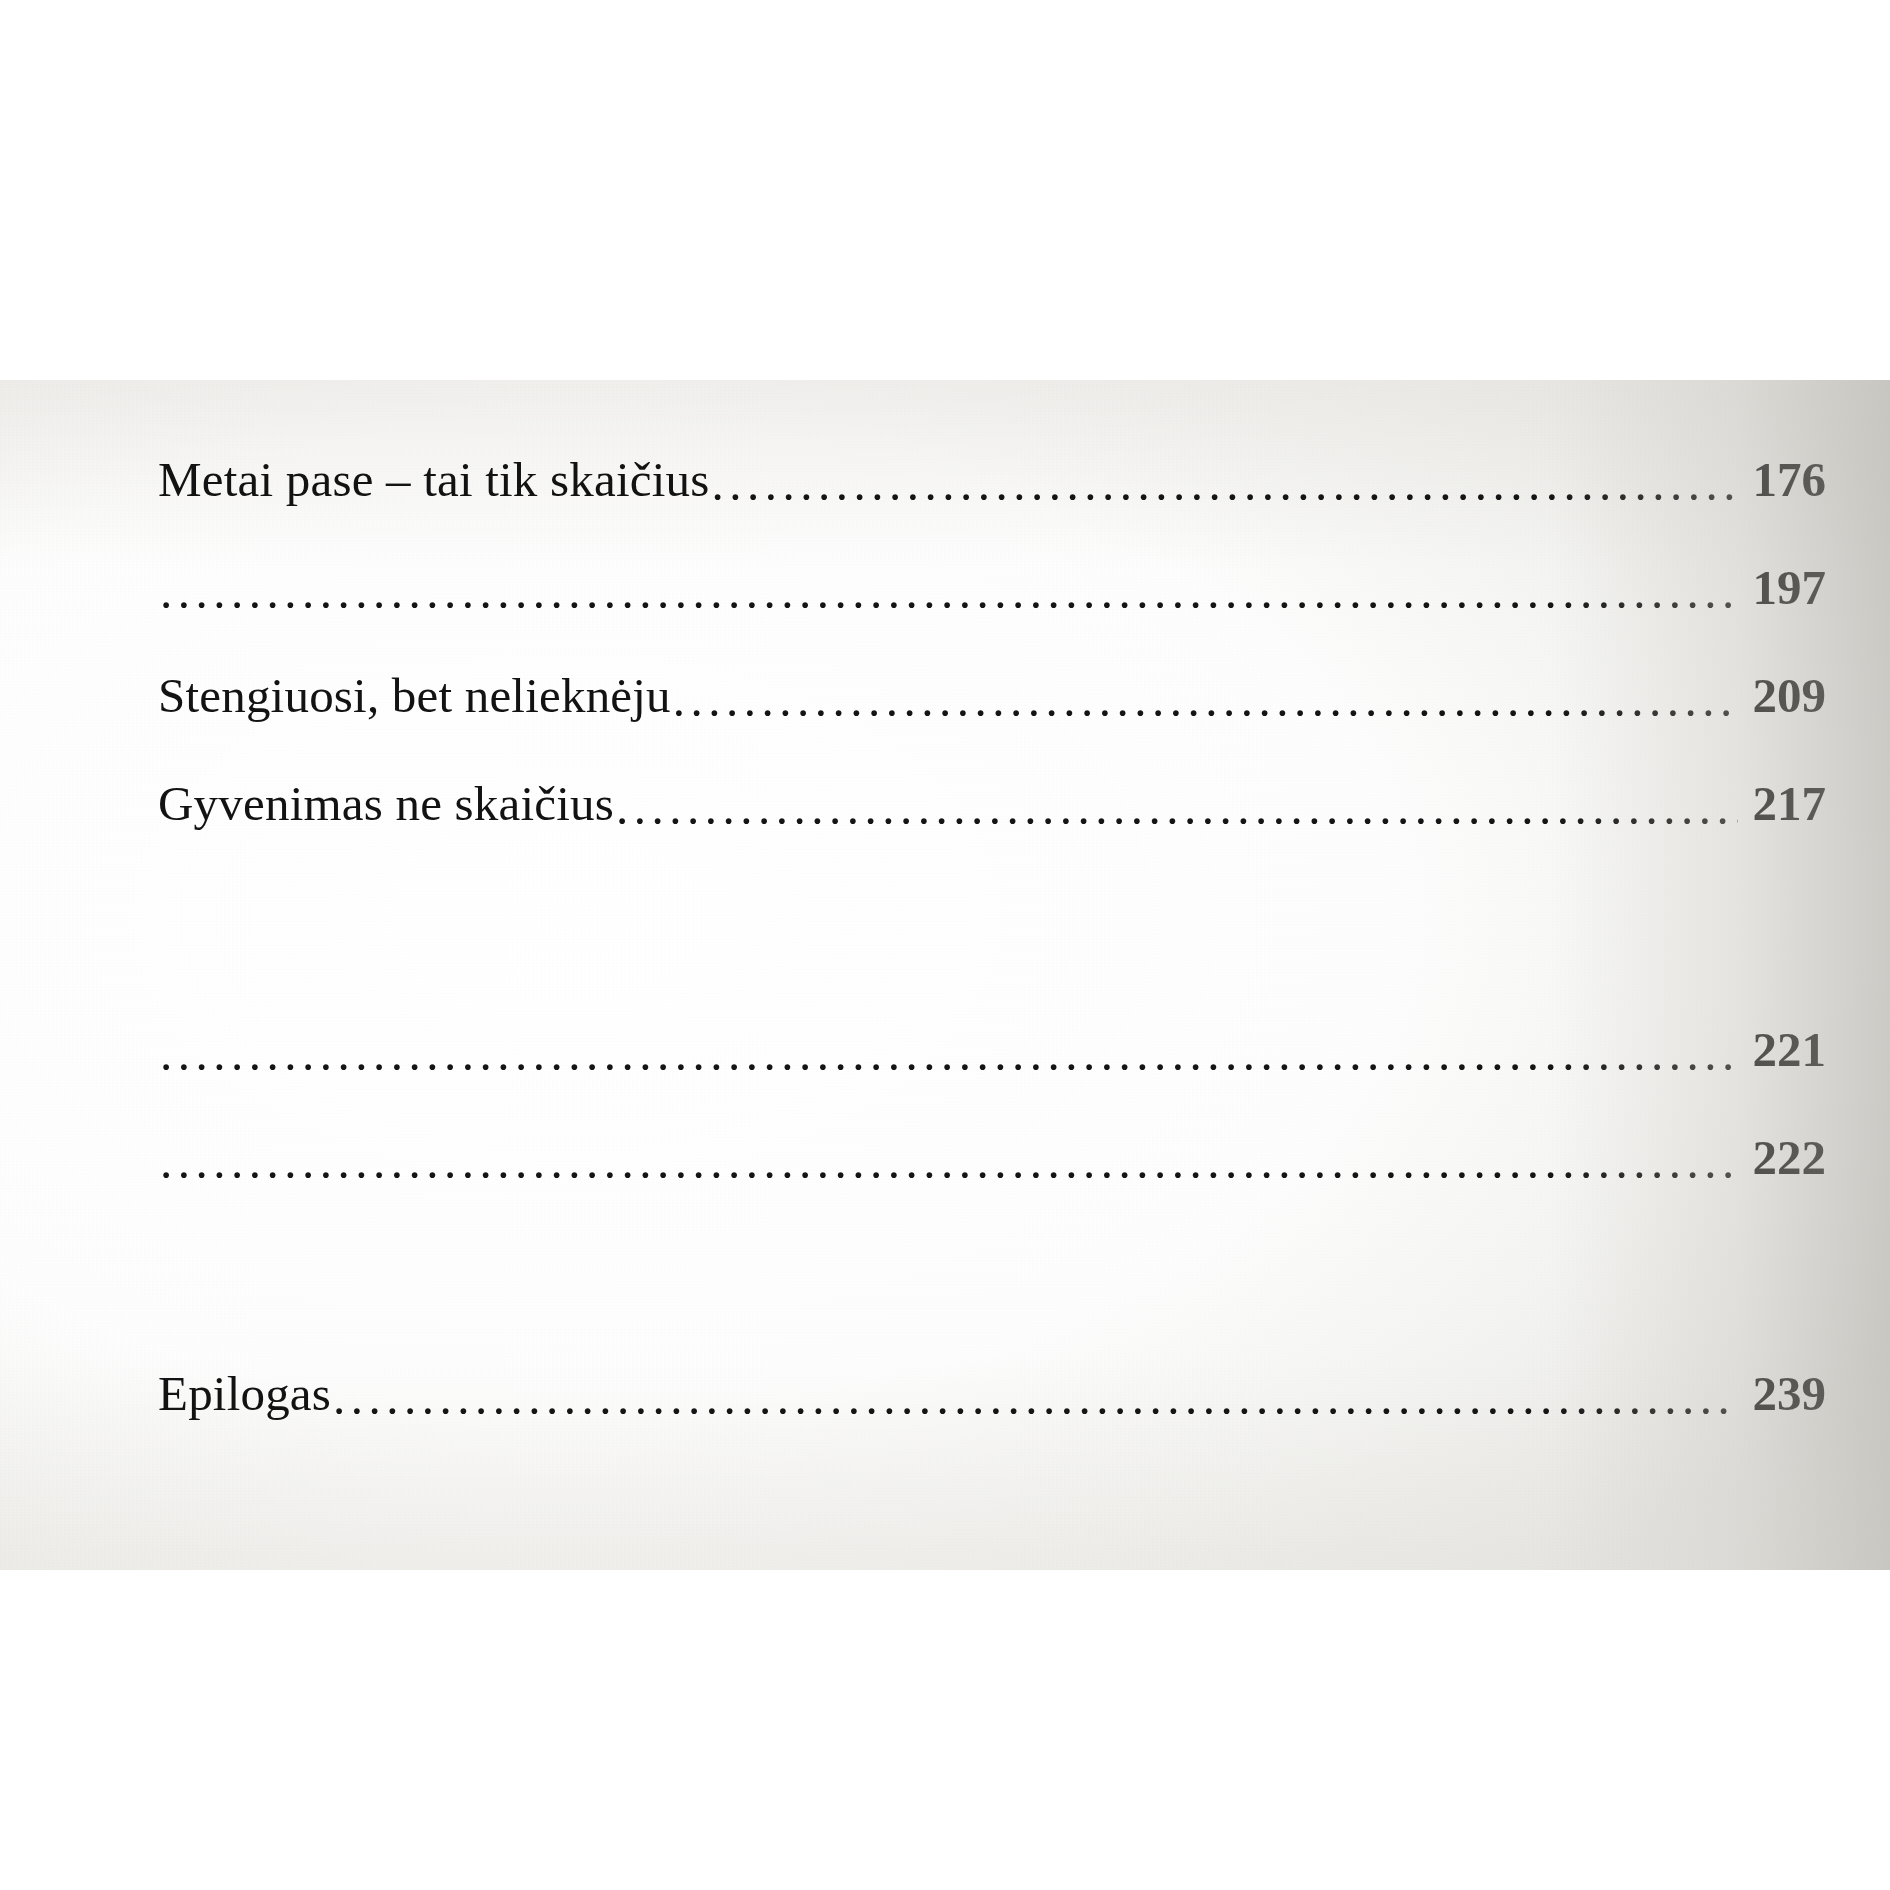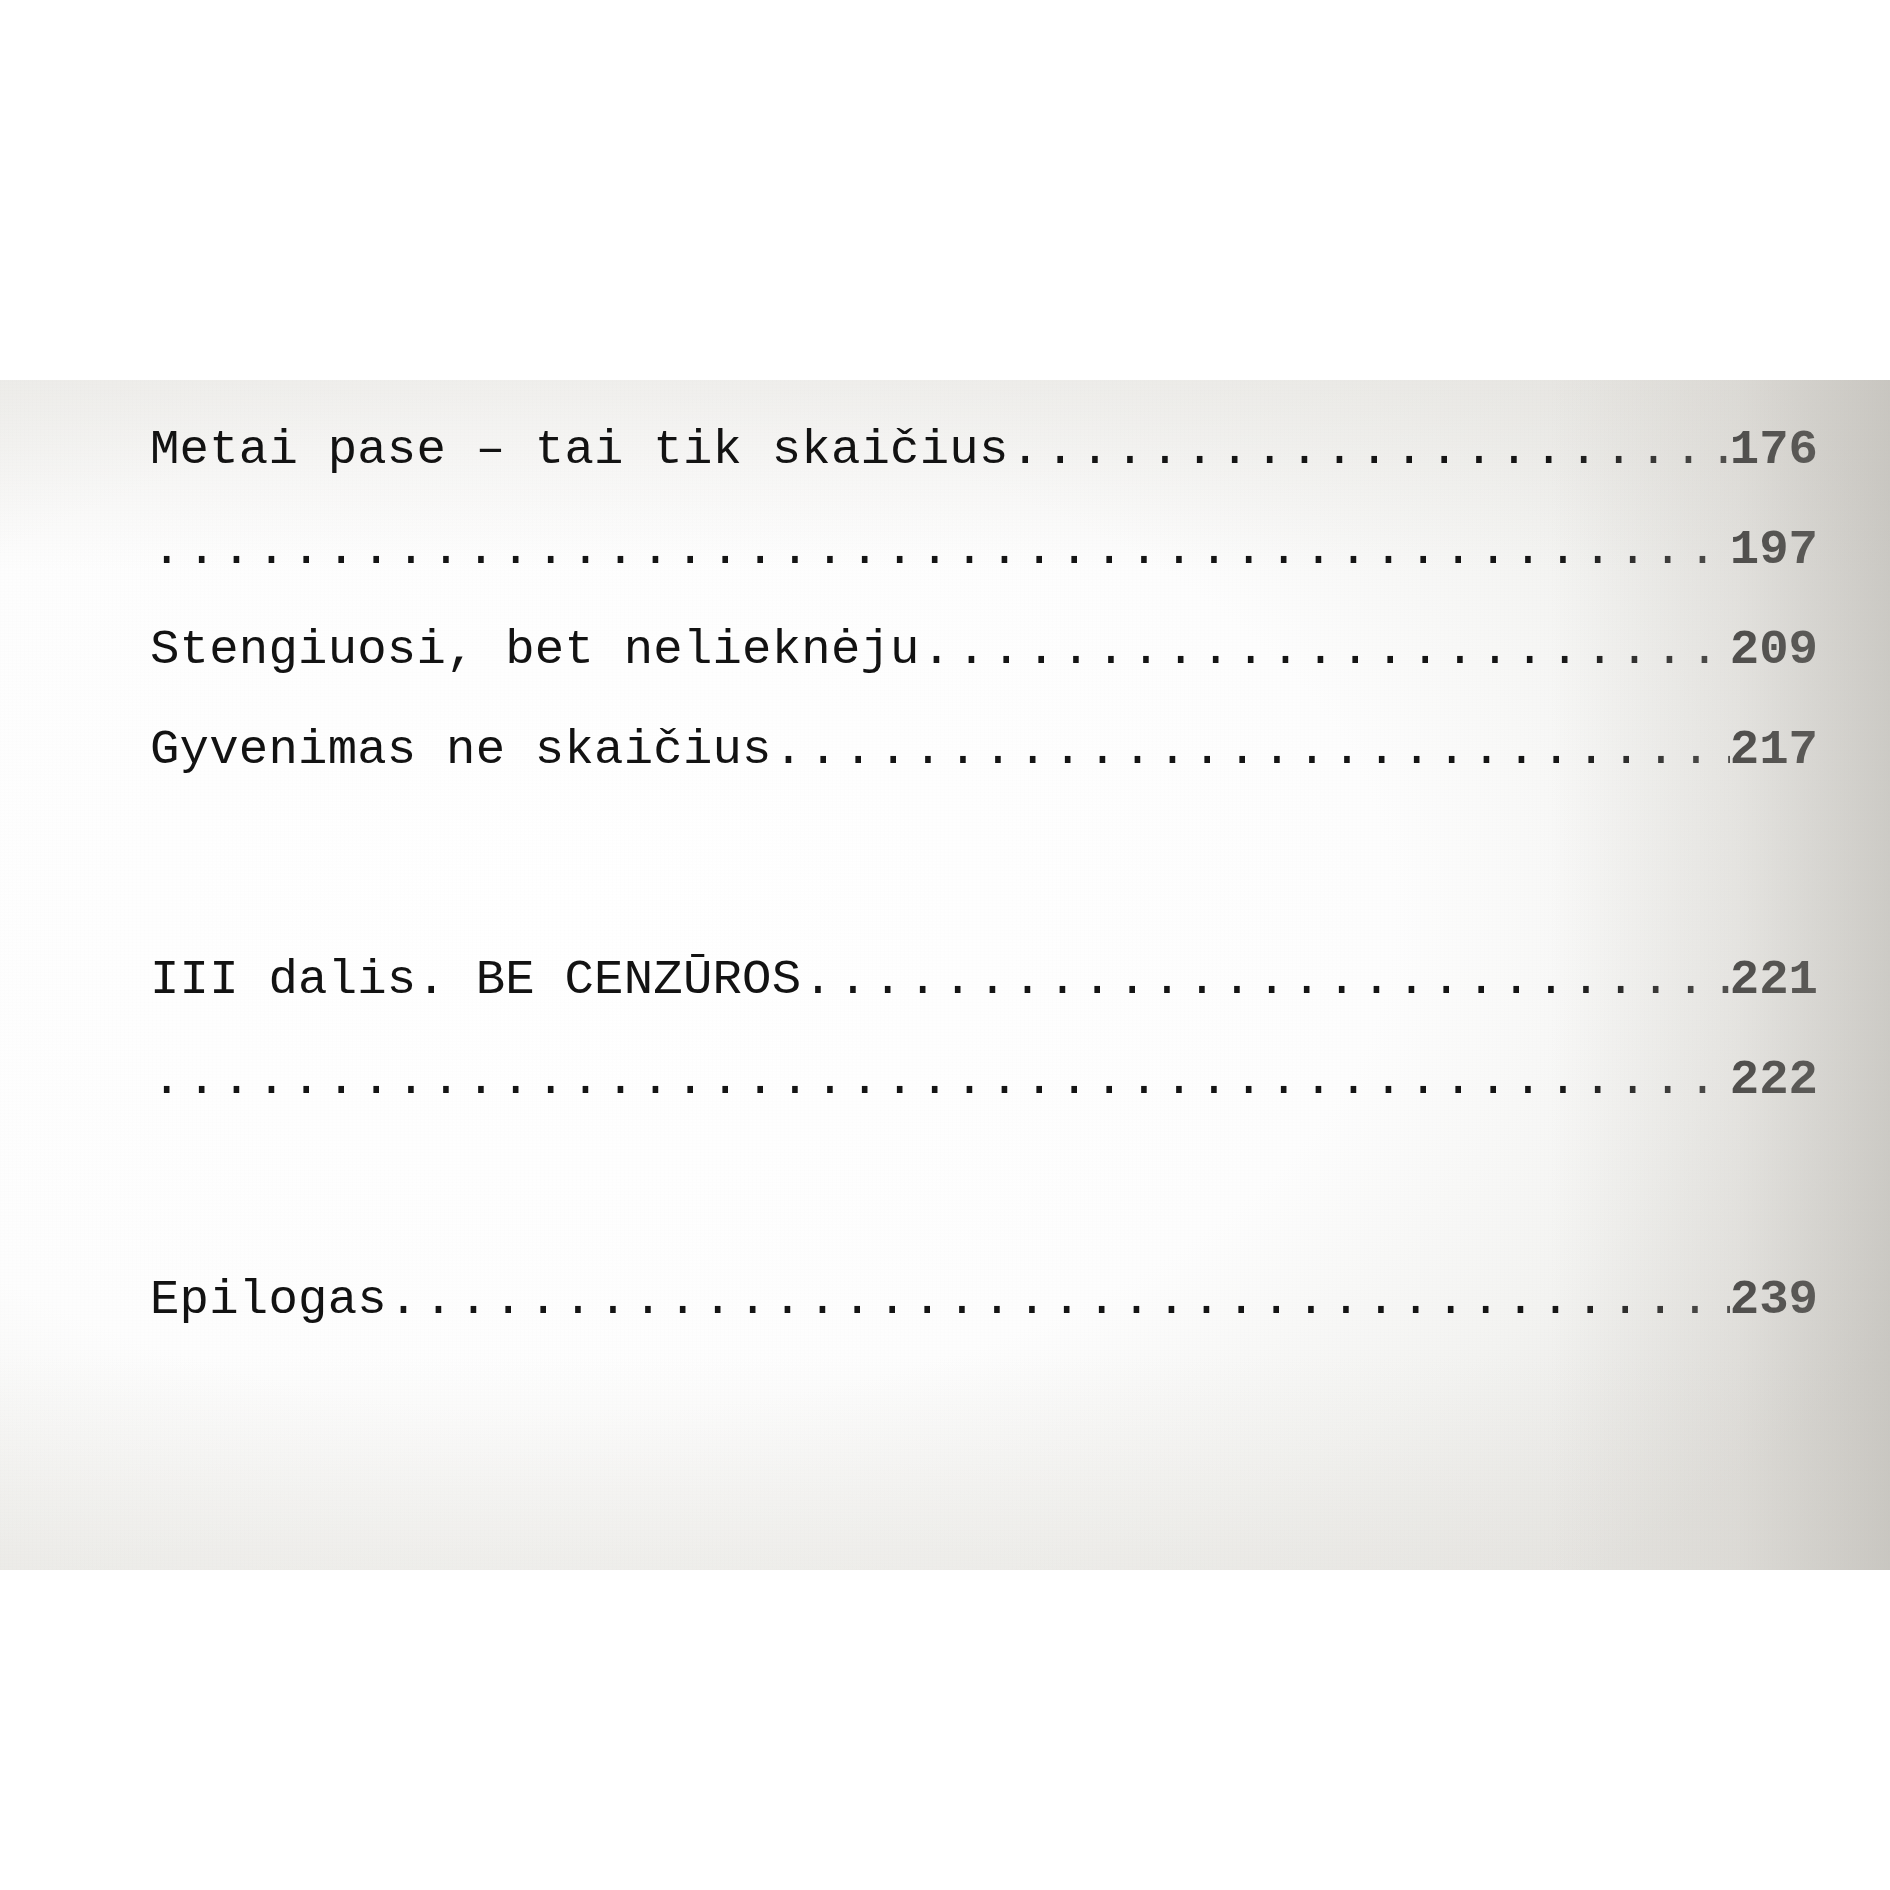--- a/index.html
+++ b/index.html
@@ -55,26 +55,25 @@
 
   #toc {
     position: absolute;
     left: 150px;
     top: 20px;
     width: 1690px;
   }
 
   .toc-row {
     display: flex;
-    align-items: center;
+    align-items: flex-end;
     width: 1668px;
-    margin: 0;
+    margin: 8px;
     height: 100px;
     color: #131313;
-    font-family: Liberation Mono, monospace;
   }
 
   .toc-title {
     font-size: 49px;
     letter-spacing: 0.2px;
     white-space: nowrap;
     flex: 0 0 auto;
   }
 
   .toc-leader {
@@ -141,21 +140,20 @@
 
       <div class="toc-row">
         <span class="toc-title">Gyvenimas ne skaičius</span>
         <span class="toc-leader">....................................................................................................................................................</span>
         <span class="toc-page">217</span>
       </div>
 
       <div class="toc-gap-lg"></div>
 
       <div class="toc-row">
-        <span class="toc-title">III dalis. BE CENZŪROS</span>
         <span class="toc-leader">....................................................................................................................................................</span>
         <span class="toc-page">221</span>
       </div>
 
       <div class="toc-row">
         <span class="toc-leader">....................................................................................................................................................</span>
         <span class="toc-page">222</span>
       </div>
 
       <div class="toc-gap-md"></div>

